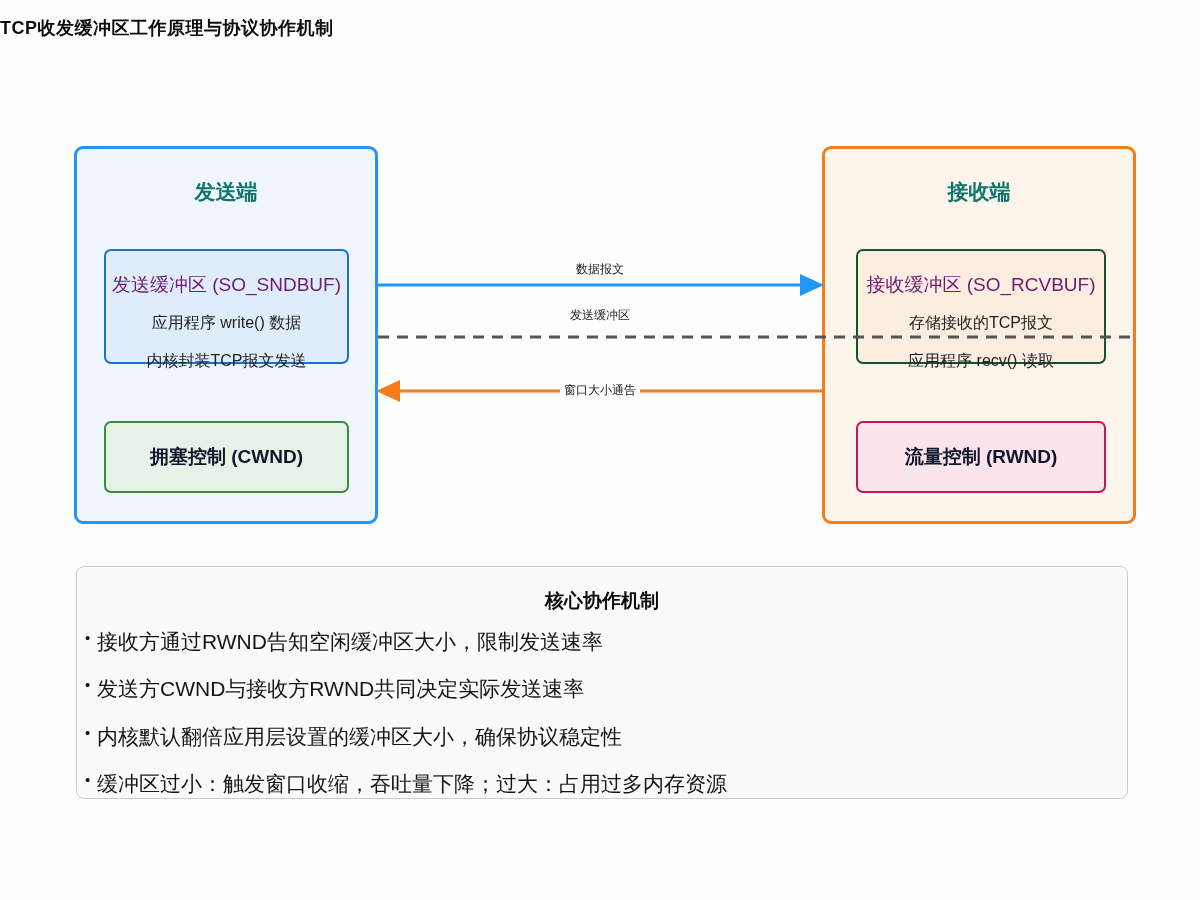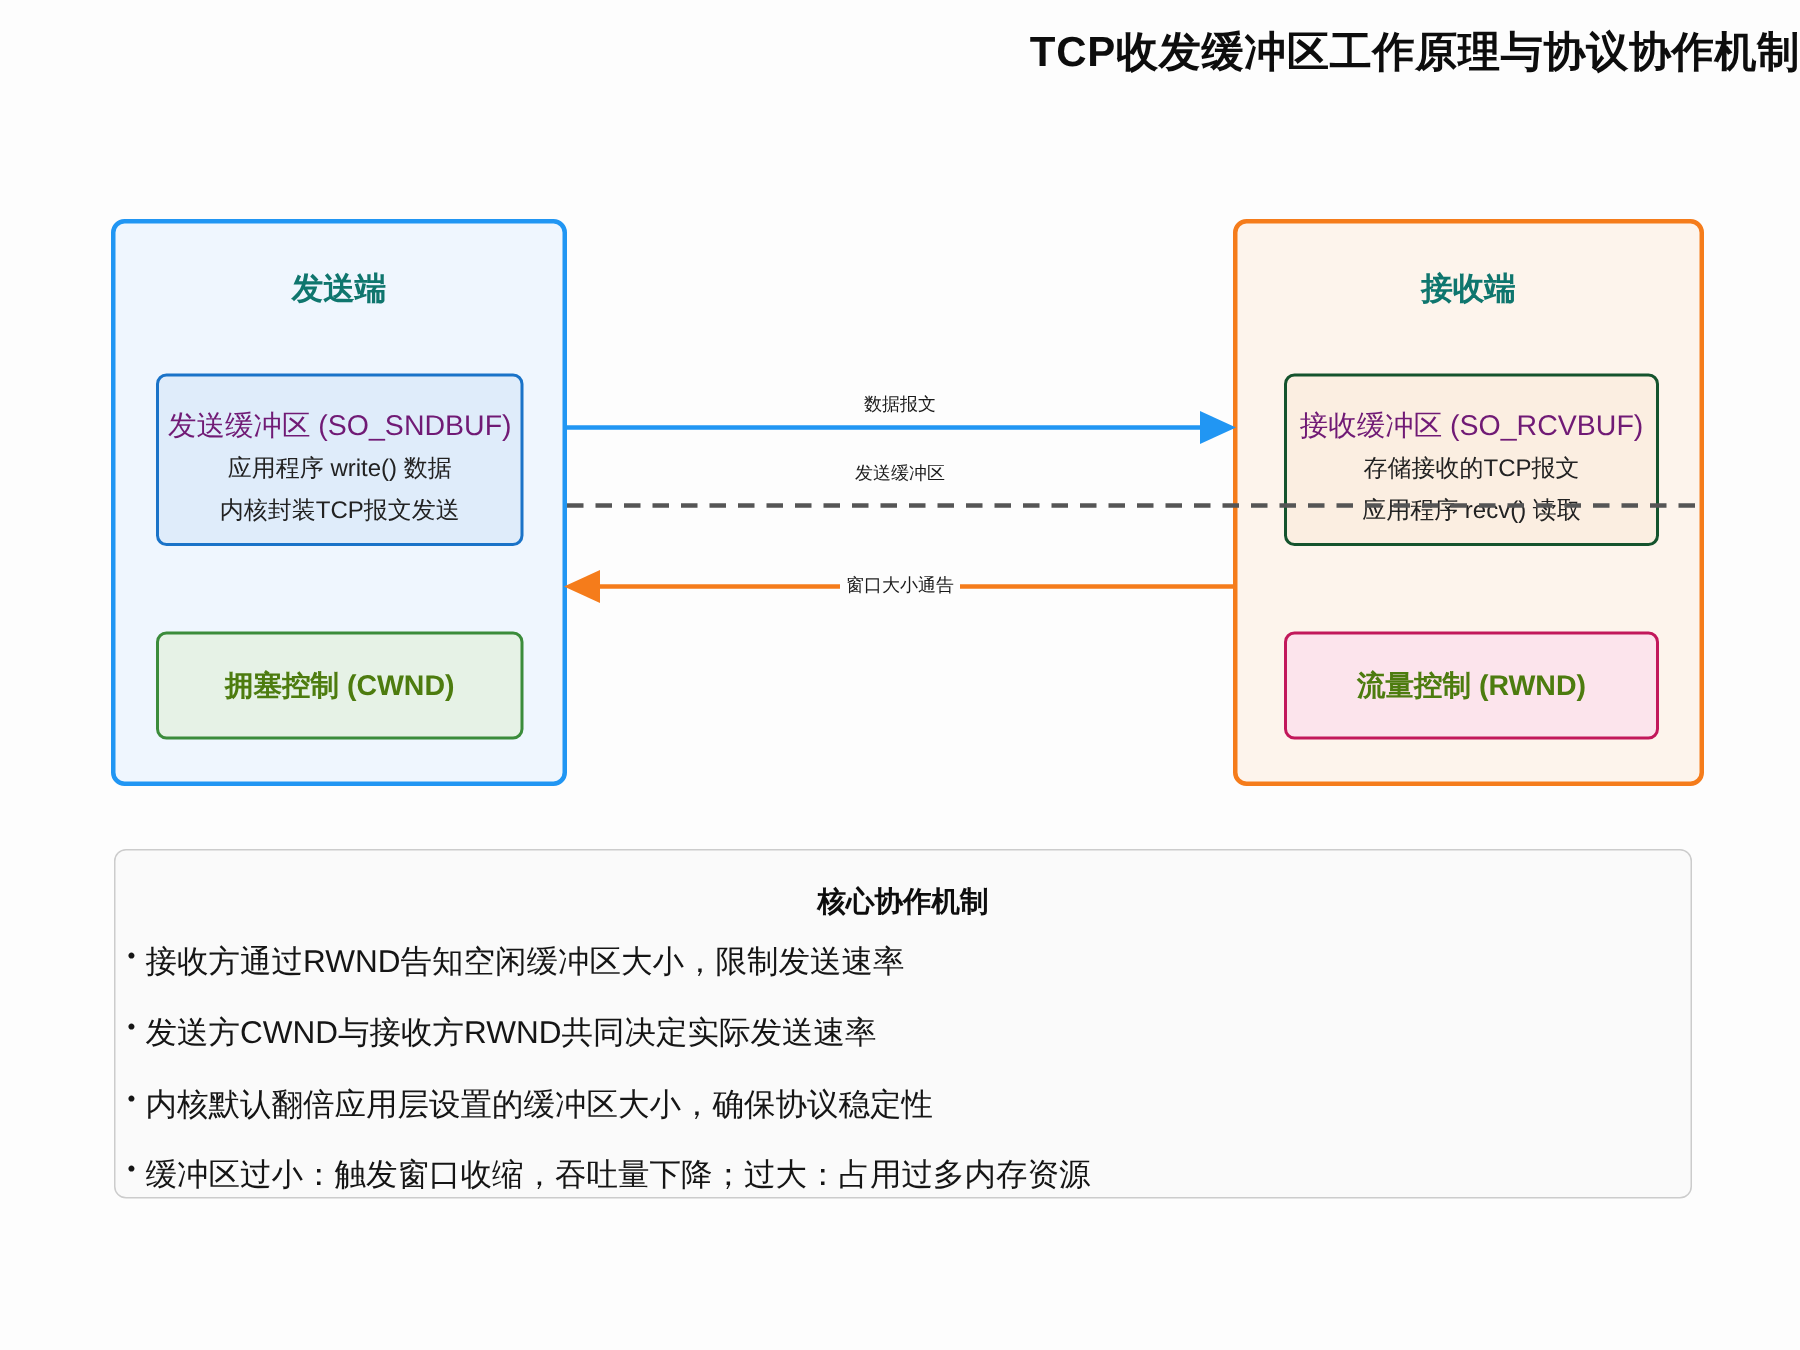--- a/index.html
+++ b/index.html
@@ -15,22 +15,22 @@
     overflow: hidden;
     position: relative;
   }
 
   
   #diagram-title {
     position: absolute;
     left: 0;
     top: 16px;
     width: 1200px;
-    text-align: right;
-    font-size: 28px;
+    text-align: left;
+    font-size: 18px;
     font-weight: bold;
     letter-spacing: 0.5px;
     color: #0d0d0d;
   }
 
   
   .panel {
     position: absolute;
     box-sizing: border-box;
     border-radius: 9px;
@@ -75,21 +75,21 @@
     font-weight: normal;
     white-space: nowrap;
     color: #701a75;
     line-height: 1.25;
   }
   .subbox-line {
     font-size: 16px;
     color: #222;
     white-space: nowrap;
     line-height: 1.5;
-    margin-top: 4px;
+    margin-top: 14px;
   }
 
   #send-buffer-box {
     left: 27px;
     top: 100px;
     width: 245px;
     height: 115px;
     border: 2px solid #1a73c8;
     background: #dfecfa;
     padding-top: 22px;
@@ -108,21 +108,21 @@
     position: absolute;
     box-sizing: border-box;
     border-radius: 7px;
     display: flex;
     align-items: center;
     justify-content: center;
   }
   .control-box-label {
     font-size: 19px;
     font-weight: bold;
-    color: #4d7c0f;
+    color: #0f172a;
     white-space: nowrap;
   }
   #cwnd-box {
     left: 27px;
     top: 272px;
     width: 245px;
     height: 72px;
     border: 2px solid #3b8c3b;
     background: #e6f2e6;
   }

